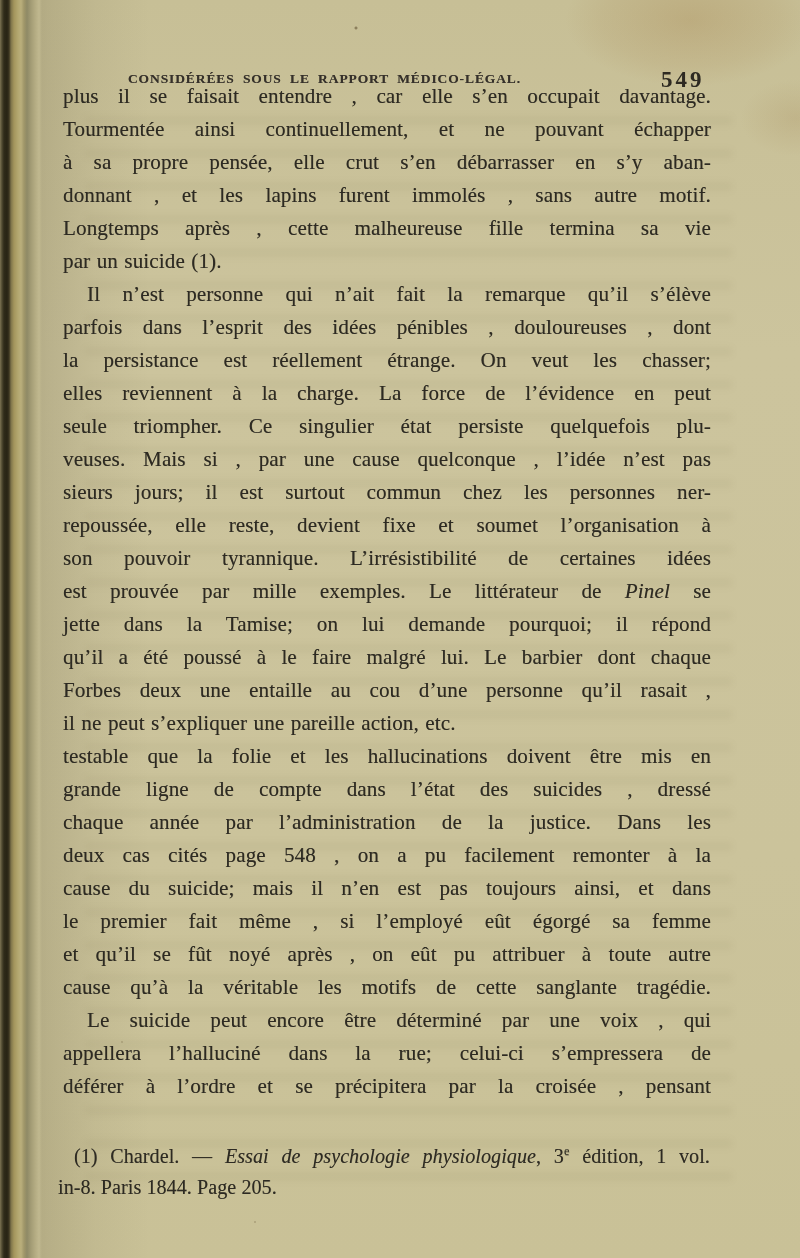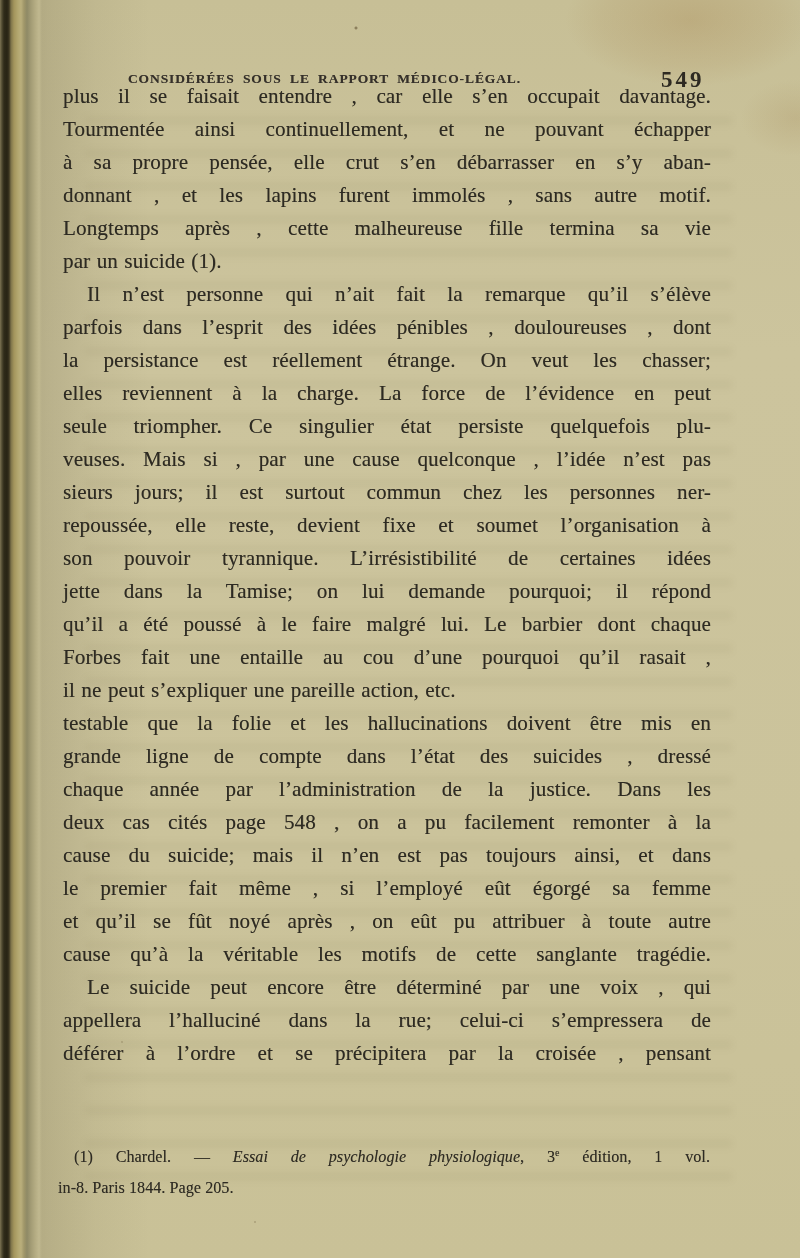--- a/index.html
+++ b/index.html
@@ -81,21 +81,21 @@
   .bline {
     height: 33px;
     text-align: justify;
     text-align-last: justify;
   }
   .bline.last { text-align-last: left; }
   .bline.indent { text-indent: 24px; }
 
   .footnote {
     position: absolute; left: 58px; top: 1141px; width: 652px;
-    font-size: 16px;
+    font-size: 20px;
     line-height: 31px;
     letter-spacing: 0.1px;
     text-shadow: 0.3px 0.3px 0.5px rgba(45,42,34,0.4);
   }
   .fline {
     height: 31px;
     text-align: justify;
     text-align-last: justify;
   }
   .fline.last { text-align-last: left; }
@@ -125,23 +125,24 @@
       <div class="bline last"><span>par un suicide (1).</span></div>
       <div class="bline indent"><span>Il n’est personne qui n’ait fait la remarque qu’il s’élève</span></div>
       <div class="bline"><span>parfois dans l’esprit des idées pénibles , douloureuses , dont</span></div>
       <div class="bline"><span>la persistance est réellement étrange. On veut les chasser;</span></div>
       <div class="bline"><span>elles reviennent à la charge. La force de l’évidence en peut</span></div>
       <div class="bline"><span>seule triompher. Ce singulier état persiste quelquefois plu-</span></div>
       <div class="bline"><span>veuses. Mais si , par une cause quelconque , l’idée n’est pas</span></div>
       <div class="bline"><span>sieurs jours; il est surtout commun chez les personnes ner-</span></div>
       <div class="bline"><span>repoussée, elle reste, devient fixe et soumet l’organisation à</span></div>
       <div class="bline"><span>son pouvoir tyrannique. L’irrésistibilité de certaines idées</span></div>
+      <div class="bline"><span>est prouvée par mille exemples. Le littérateur de </span><span class="it">Pinel</span><span> se</span></div>
       <div class="bline"><span>jette dans la Tamise; on lui demande pourquoi; il répond</span></div>
       <div class="bline"><span>qu’il a été poussé à le faire malgré lui. Le barbier dont chaque</span></div>
-      <div class="bline"><span>Forbes fait une entaille au cou d’une pourquoi qu’il rasait ,</span></div>
+      <div class="bline"><span>Forbes deux une entaille au cou d’une personne qu’il rasait ,</span></div>
       <div class="bline last"><span>il ne peut s’expliquer une pareille action, etc.</span></div>
       <div class="bline"><span>testable que la folie et les hallucinations doivent être mis en</span></div>
       <div class="bline"><span>grande ligne de compte dans l’état des suicides , dressé</span></div>
       <div class="bline"><span>chaque année par l’administration de la justice. Dans les</span></div>
       <div class="bline"><span>deux cas cités page 548 , on a pu facilement remonter à la</span></div>
       <div class="bline"><span>cause du suicide; mais il n’en est pas toujours ainsi, et dans</span></div>
       <div class="bline"><span>le premier fait même , si l’employé eût égorgé sa femme</span></div>
       <div class="bline"><span>et qu’il se fût noyé après , on eût pu attribuer à toute autre</span></div>
       <div class="bline"><span>cause qu’à la véritable les motifs de cette sanglante tragédie.</span></div>
       <div class="bline indent"><span>Le suicide peut encore être déterminé par une voix , qui</span></div>

